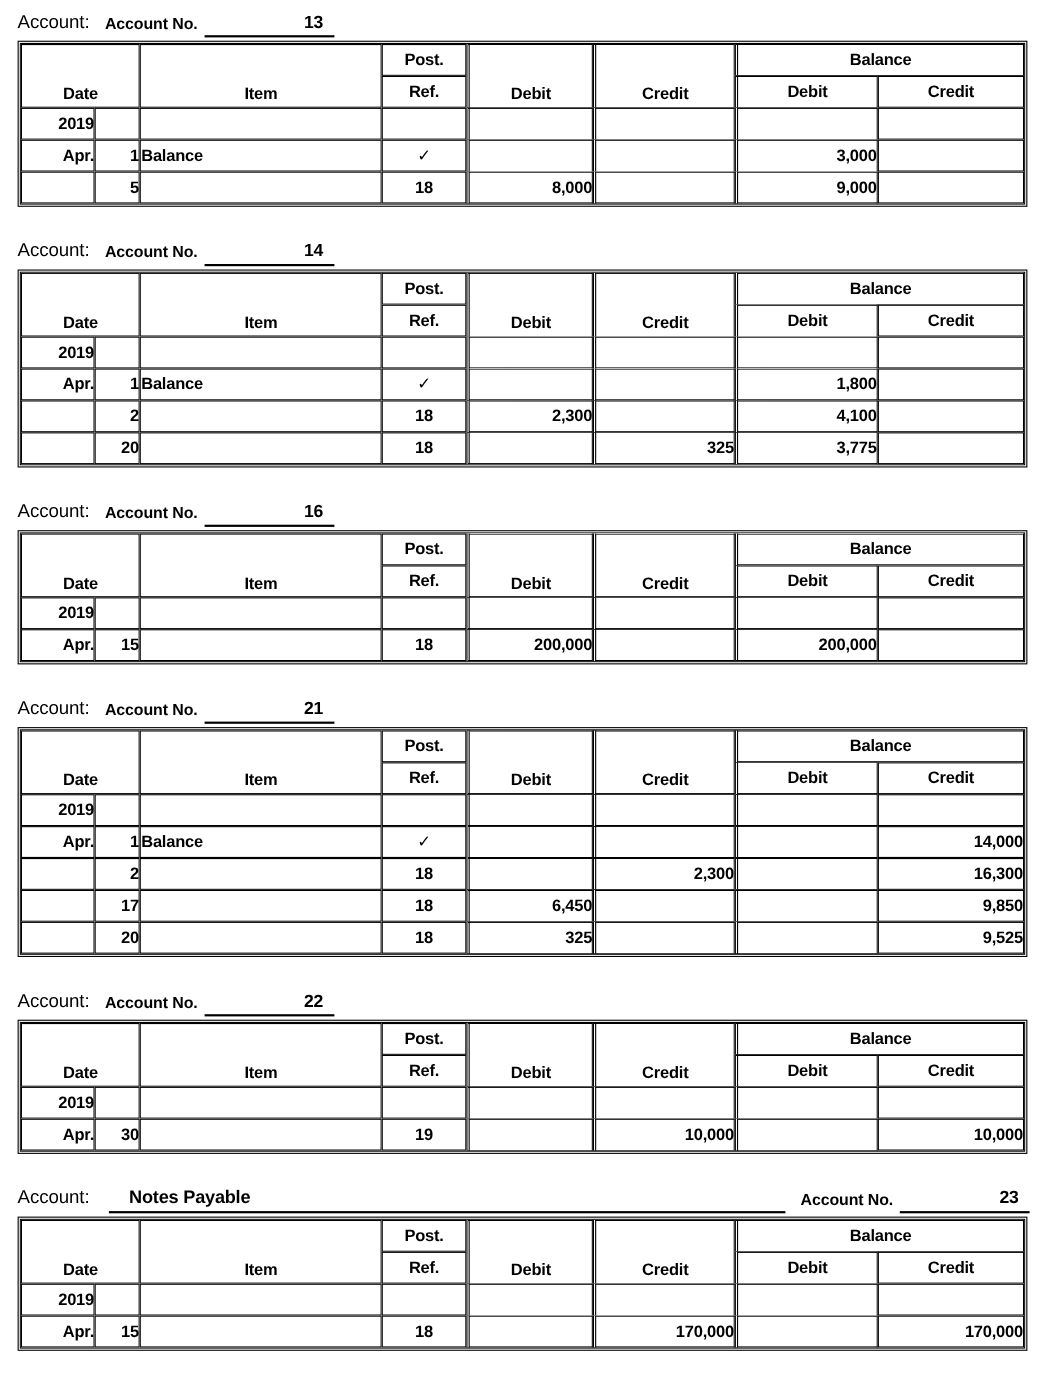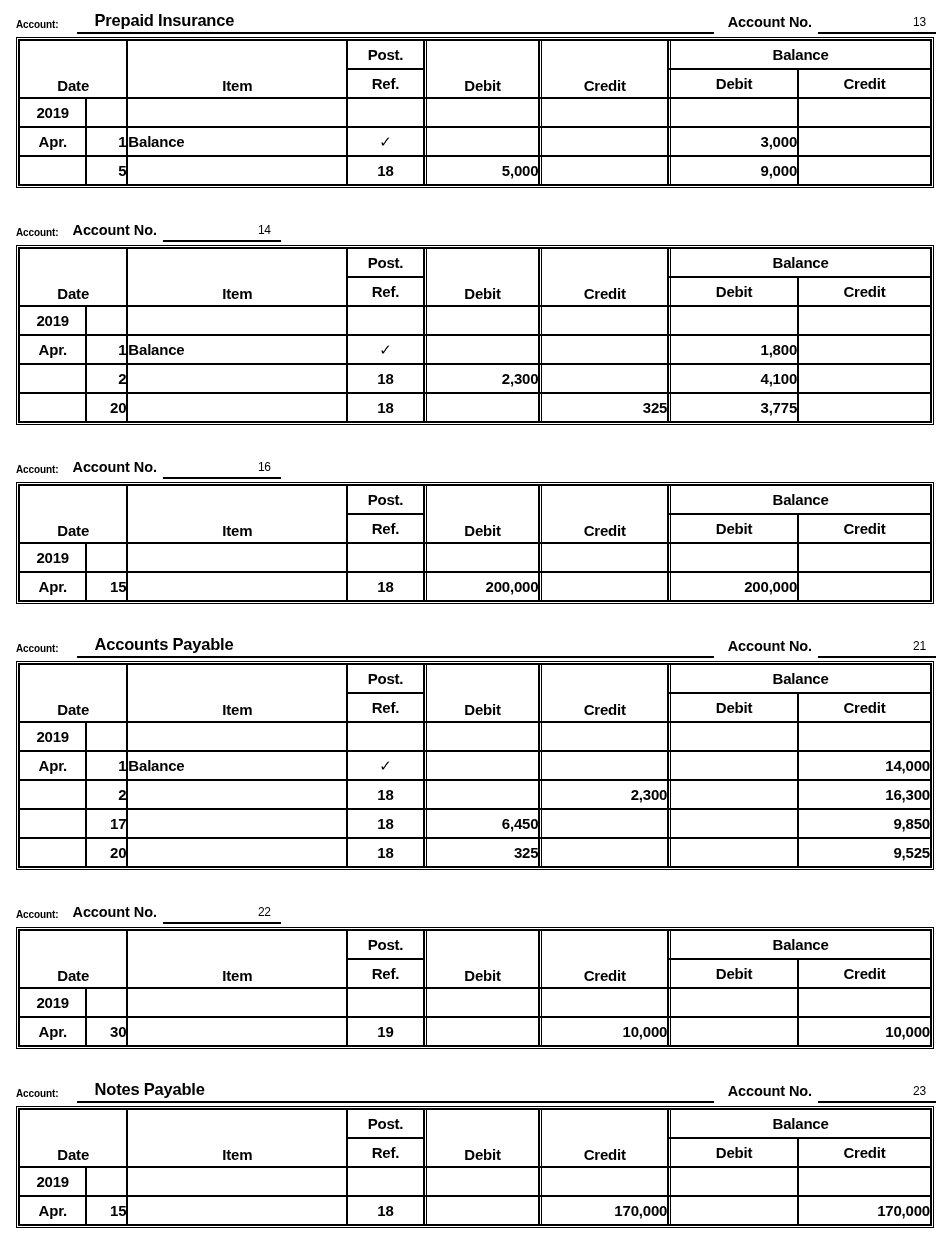--- a/index.html
+++ b/index.html
@@ -23,22 +23,22 @@
 
   
   .acct-head {
     display: flex;
     align-items: flex-end;
     height: 34px;
     padding: 0 8px 0 16px;
     box-sizing: border-box;
   }
   .acct-label {
-    font-size: 10px;
-    font-weight: bold;
+    font-size: 17px;
+    font-weight: normal;
     letter-spacing: -0.1px;
     padding-bottom: 4px;
     white-space: nowrap;
   }
   .acct-name-wrap {
     flex: 1 1 auto;
     margin-left: 18px;
     border-bottom: 2.5px solid #000;
     padding: 0 0 2px 18px;
     box-sizing: border-box;
@@ -57,22 +57,22 @@
     white-space: nowrap;
   }
   .acct-no-wrap {
     width: 118px;
     border-bottom: 2.5px solid #000;
     padding: 0 10px 2px 0;
     box-sizing: border-box;
     text-align: right;
   }
   .acct-no {
-    font-size: 12px;
-    font-weight: normal;
+    font-size: 16px;
+    font-weight: bold;
     letter-spacing: -0.2px;
     margin-left: 16px;
   }
 
   
   .ledger-wrap {
     padding: 0 10px 0 16px;
     box-sizing: border-box;
     margin-top: 3px;
   }
@@ -100,42 +100,41 @@
 
   thead th {
     height: 29px;
     text-align: center;
   }
   tbody td {
     height: 29px;
   }
 
   
-  .c-month   { text-align: center;   padding-left: 7px; }
+  .c-month   { text-align: right;   padding-left: 7px; }
   .c-day     { text-align: right;  padding-right: 7px; }
   .c-item    { text-align: left;   padding-left: 6px; }
   .c-ref     { text-align: center; }
   .c-num     { text-align: right;  padding-right: 11px; }
   .c-head    { text-align: center; }
 
   .check {
     font-size: 15px;
     font-weight: normal;
     line-height: 1;
   }
 
   .gap { height: 20px; }
 </style>
 </head>
 <body>
 
 <div class="page" id="page-root">
     <div class="acct-head">
       <span class="acct-label">Account:</span>
-      <div class="acct-name-wrap"><span class="acct-name">Prepaid Insurance</span></div>
       <span class="acct-no-label">Account No.</span>
       <div class="acct-no-wrap"><span class="acct-no">13</span></div>
     </div>
     <div class="ledger-wrap">
       <table class="ledger">
         <colgroup>
           <col style="width: 66px;">
           <col style="width: 40px;">
           <col style="width: 215px;">
           <col style="width: 75px;">
@@ -178,21 +177,21 @@
             <td class="c-num sep-l"></td>
             <td class="c-num sep-l"></td>
             <td class="c-num sep-l">3,000</td>
             <td class="c-num"></td>
           </tr>
           <tr>
             <td class="c-month"></td>
             <td class="c-day">5</td>
             <td class="c-item"></td>
             <td class="c-ref">18</td>
-            <td class="c-num sep-l">5,000</td>
+            <td class="c-num sep-l">8,000</td>
             <td class="c-num sep-l"></td>
             <td class="c-num sep-l">9,000</td>
             <td class="c-num"></td>
           </tr>
         </tbody>
       </table>
     </div>
     <div class="gap"></div>
     <div class="acct-head">
       <span class="acct-label">Account:</span>
@@ -323,21 +322,20 @@
             <td class="c-num sep-l"></td>
             <td class="c-num sep-l">200,000</td>
             <td class="c-num"></td>
           </tr>
         </tbody>
       </table>
     </div>
     <div class="gap"></div>
     <div class="acct-head">
       <span class="acct-label">Account:</span>
-      <div class="acct-name-wrap"><span class="acct-name">Accounts Payable</span></div>
       <span class="acct-no-label">Account No.</span>
       <div class="acct-no-wrap"><span class="acct-no">21</span></div>
     </div>
     <div class="ledger-wrap">
       <table class="ledger">
         <colgroup>
           <col style="width: 66px;">
           <col style="width: 40px;">
           <col style="width: 215px;">
           <col style="width: 75px;">

